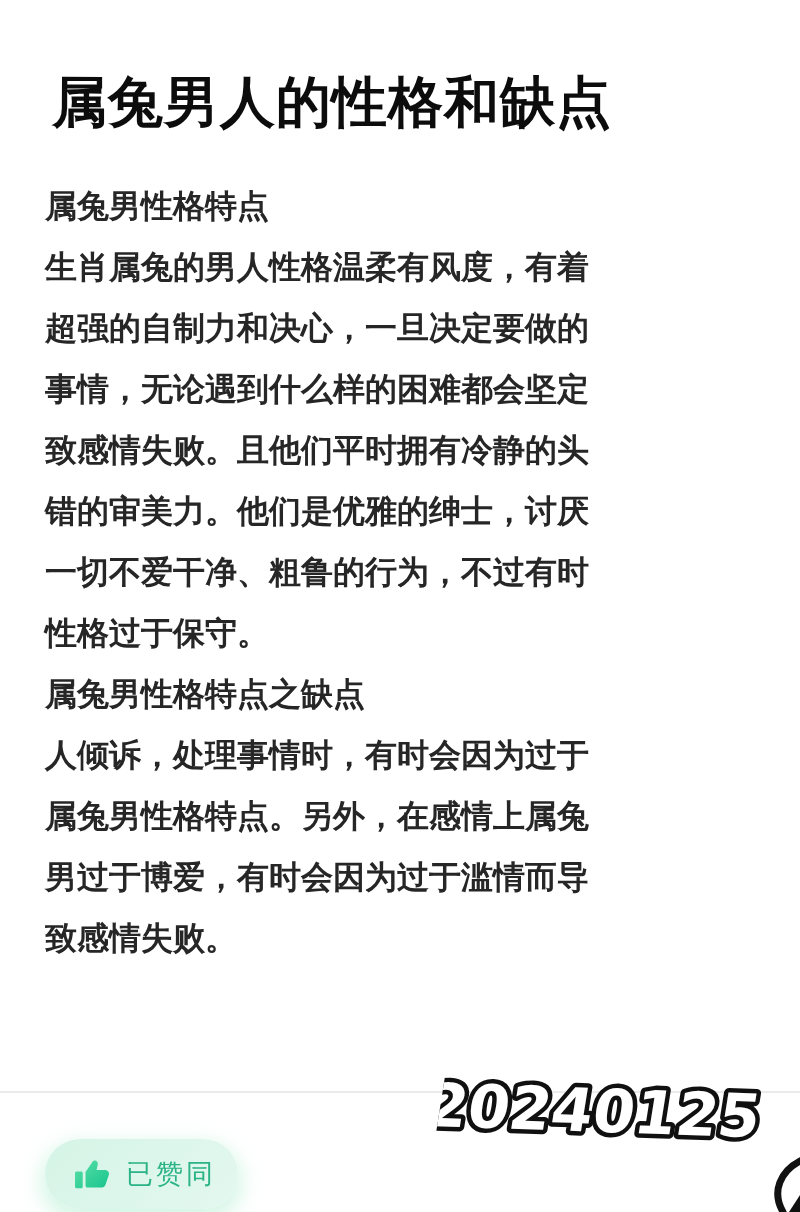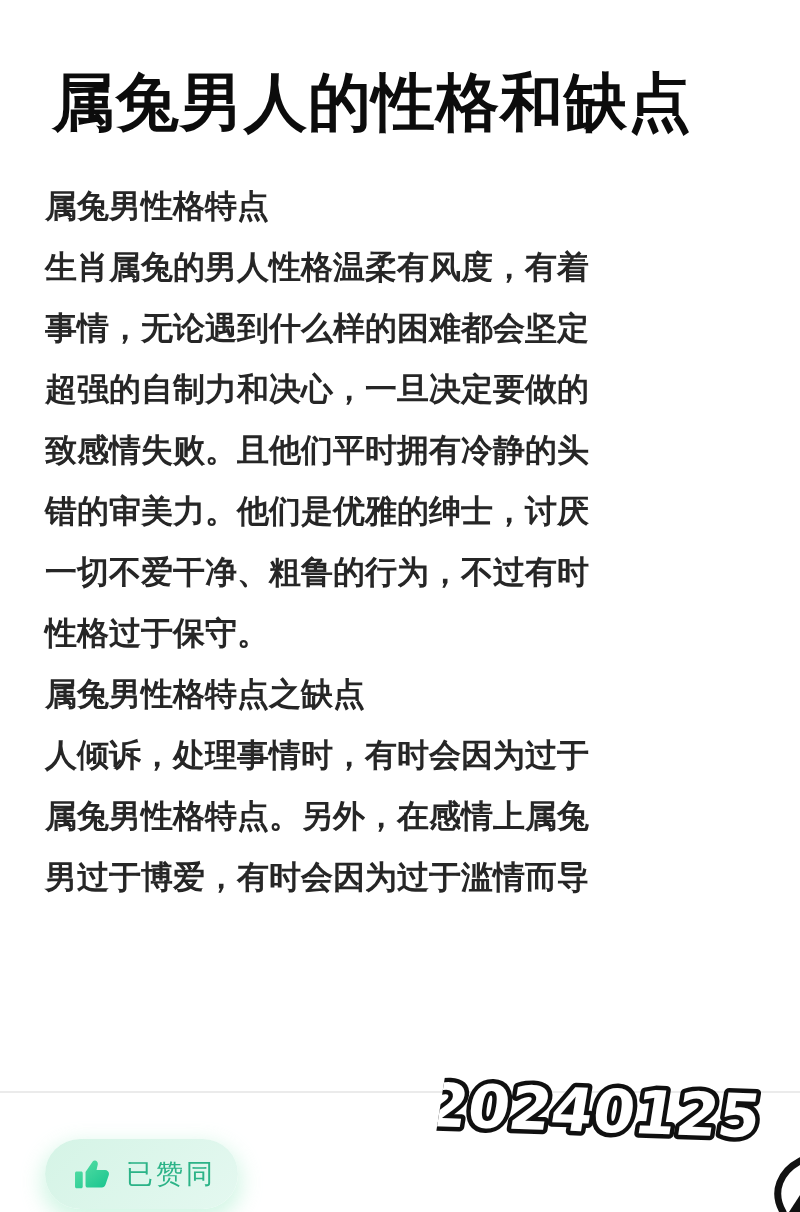--- a/index.html
+++ b/index.html
@@ -10,21 +10,21 @@
   }
   html,body{margin:0;padding:0;}
   body{
     width:800px;height:1212px;background:#ffffff;overflow:hidden;
     font-family:"Liberation Sans","DejaVu Sans",sans-serif;
     position:relative;
   }
   .page{position:absolute;inset:0;background:#fff;}
   .page-title{
     position:absolute;left:52px;top:60px;margin:0;
-    font-size:63px;line-height:84px;font-weight:900;
+    font-size:55px;line-height:84px;font-weight:900;
     color:var(--title);letter-spacing:1px;white-space:nowrap;
   }
   .article-body{
     position:absolute;left:45px;top:176px;width:740px;
     font-size:32px;line-height:61px;color:var(--text);
     font-weight:700;
   }
   .text-line{white-space:nowrap;letter-spacing:0px;}
   .footer-separator{
     position:absolute;left:0;top:1091px;width:800px;height:2px;
@@ -61,30 +61,31 @@
 </head>
 <body>
 
 <div class="page">
 
   <h1 class="page-title">属兔男人的性格和缺点</h1>
 
   <div class="article-body">
     <div class="text-line">属兔男性格特点</div>
     <div class="text-line">生肖属兔的男人性格温柔有风度，有着</div>
+    <div class="text-line">超强的自制力和决心，一旦决定要做的</div>
     <div class="text-line">事情，无论遇到什么样的困难都会坚定</div>
-    <div class="text-line">超强的自制力和决心，一旦决定要做的</div>
     <div class="text-line">致感情失败。且他们平时拥有冷静的头</div>
     <div class="text-line">错的审美力。他们是优雅的绅士，讨厌</div>
     <div class="text-line">一切不爱干净、粗鲁的行为，不过有时</div>
     <div class="text-line">性格过于保守。</div>
     <div class="text-line">属兔男性格特点之缺点</div>
     <div class="text-line">人倾诉，处理事情时，有时会因为过于</div>
     <div class="text-line">属兔男性格特点。另外，在感情上属兔</div>
     <div class="text-line">男过于博爱，有时会因为过于滥情而导</div>
+    <div class="text-line">致感情失败。</div>
   </div>
 
   <div class="footer-separator"></div>
 
   <svg class="date-watermark" viewBox="0 0 330 90" xmlns="http://www.w3.org/2000/svg">
     <text x="320" y="64" text-anchor="end">20240125</text>
   </svg>
 
   <button class="like-button">
     <svg class="thumb-icon" viewBox="0 0 24 24" xmlns="http://www.w3.org/2000/svg">

